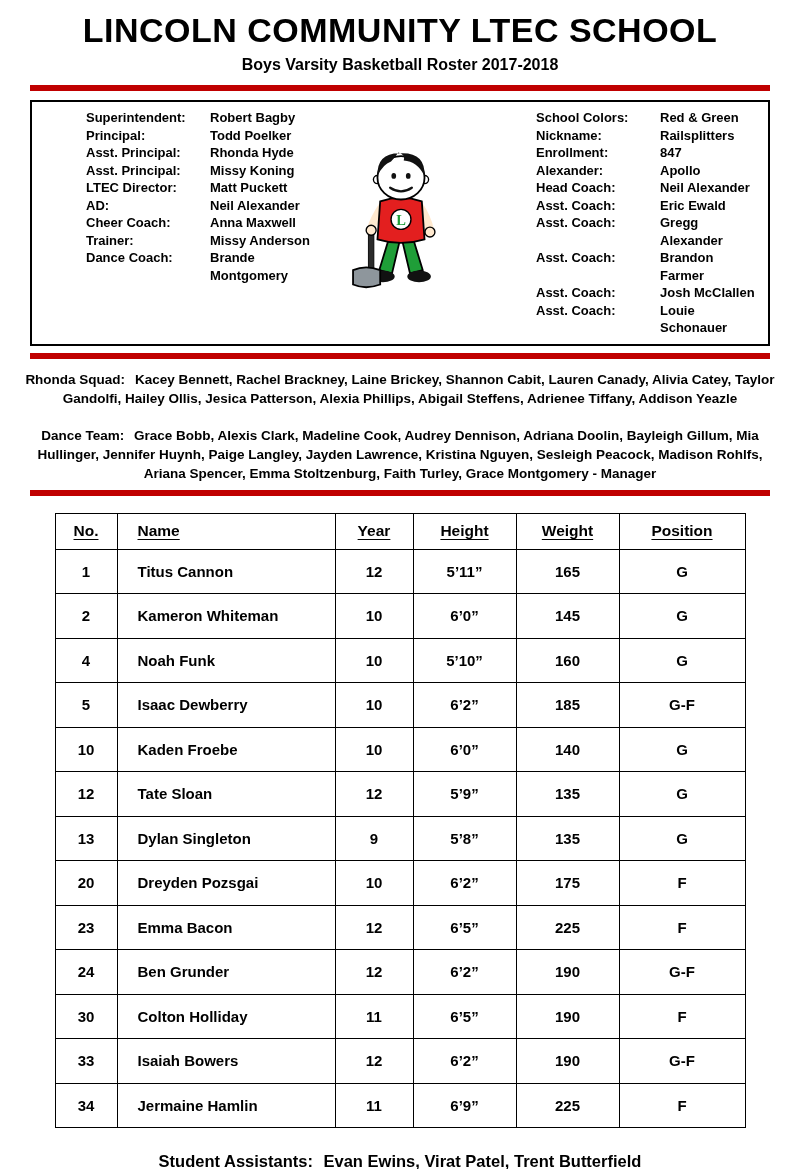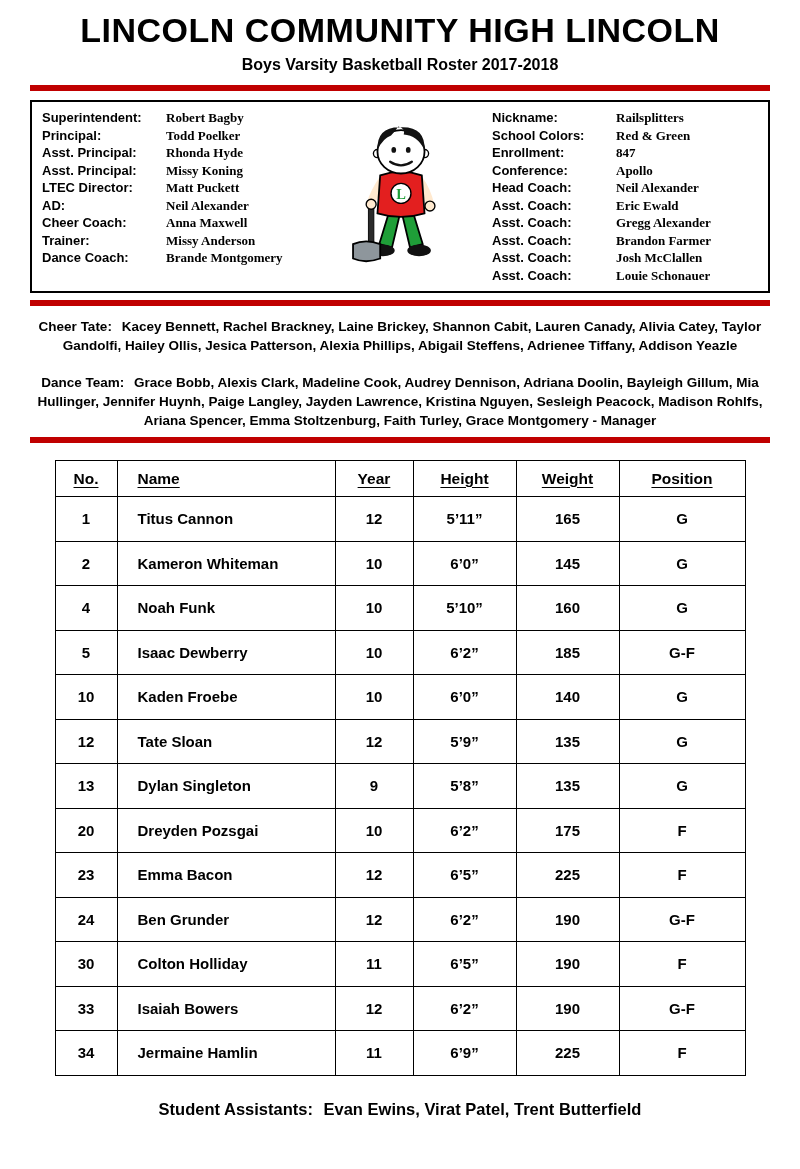--- a/index.html
+++ b/index.html
@@ -31,23 +31,23 @@
     border-bottom:2px solid var(--rule-red,#c00000);
   }
 
   
   .info-box{
     margin:9px 30px 0 30px;border:2px solid #000;
     display:flex;align-items:stretch;justify-content:space-between;
     padding:7px 8px 7px 10px;min-height:168px;
   }
   .info-col{width:268px;font-size:13px;line-height:17.5px;}
-  .info-row{display:flex;}
+  .info-row{display:flex;margin-left:44px;}
   .info-label{display:inline-block;width:124px;flex:0 0 124px;}
-  .info-value{flex:1;font-family:Liberation Serif, serif;}
+  .info-value{flex:1;}
   .mascot-wrap{flex:1;display:flex;align-items:center;justify-content:center;}
 
   
   .squad-para{
     text-align:center;font-size:13.5px;line-height:19px;
     margin:11px auto 0 auto;width:752px;
   }
   .squad-para.dance{margin-top:18px;}
   .squad-label{margin-right:6px;}
 
@@ -68,21 +68,21 @@
   .assistants{
     text-align:center;font-size:16.5px;margin-top:24px;padding-bottom:14px;
   }
   .assistants-label{margin-right:6px;}
 </style>
 </head>
 <body>
 
 <div class="page">
 
-  <h1 class="school-title">LINCOLN COMMUNITY HIGH LINCOLN</h1>
+  <h1 class="school-title">LINCOLN COMMUNITY LTEC SCHOOL</h1>
   <h2 class="roster-subtitle">Boys Varsity Basketball Roster 2017-2018</h2>
 
   <div class="rule"></div>
 
   <div class="info-box">
 
     <div class="info-col">
 
         <div class="info-row">
           <span class="info-label">Superintendent:</span>
@@ -163,36 +163,36 @@
 
         <ellipse cx="57" cy="32" rx="2.6" ry="3.2" fill="#111"></ellipse>
         <ellipse cx="73" cy="32" rx="2.6" ry="3.2" fill="#111"></ellipse>
         <path d="M53 45 Q65 53 77 45" stroke="#111" stroke-width="2.5" fill="none" stroke-linecap="round"></path>
       </svg>
     </div>
 
     <div class="info-col">
 
         <div class="info-row">
+          <span class="info-label">School Colors:</span>
+          <span class="info-value">Red &amp; Green</span>
+        </div>
+
+        <div class="info-row">
           <span class="info-label">Nickname:</span>
           <span class="info-value">Railsplitters</span>
         </div>
 
         <div class="info-row">
-          <span class="info-label">School Colors:</span>
-          <span class="info-value">Red &amp; Green</span>
-        </div>
-
-        <div class="info-row">
           <span class="info-label">Enrollment:</span>
           <span class="info-value">847</span>
         </div>
 
         <div class="info-row">
-          <span class="info-label">Conference:</span>
+          <span class="info-label">Alexander:</span>
           <span class="info-value">Apollo</span>
         </div>
 
         <div class="info-row">
           <span class="info-label">Head Coach:</span>
           <span class="info-value">Neil Alexander</span>
         </div>
 
         <div class="info-row">
           <span class="info-label">Asst. Coach:</span>
@@ -218,21 +218,21 @@
           <span class="info-label">Asst. Coach:</span>
           <span class="info-value">Louie Schonauer</span>
         </div>
       </div>
 
   </div>
 
   <div class="rule"></div>
 
   <p class="squad-para">
-    <span class="squad-label">Cheer Tate:</span>
+    <span class="squad-label">Rhonda Squad:</span>
     <span>Kacey Bennett, Rachel Brackney, Laine Brickey, Shannon Cabit, Lauren Canady, Alivia Catey, Taylor Gandolfi, Hailey Ollis, Jesica Patterson, Alexia Phillips, Abigail Steffens, Adrienee Tiffany, Addison Yeazle</span>
   </p>
 
   <p class="squad-para dance">
     <span class="squad-label">Dance Team:</span>
     <span>Grace Bobb, Alexis Clark, Madeline Cook, Audrey Dennison, Adriana Doolin, Bayleigh Gillum, Mia Hullinger, Jennifer Huynh, Paige Langley, Jayden Lawrence, Kristina Nguyen, Sesleigh Peacock, Madison Rohlfs, Ariana Spencer, Emma Stoltzenburg, Faith Turley, Grace Montgomery - Manager</span>
   </p>
 
   <div class="rule"></div>
 

